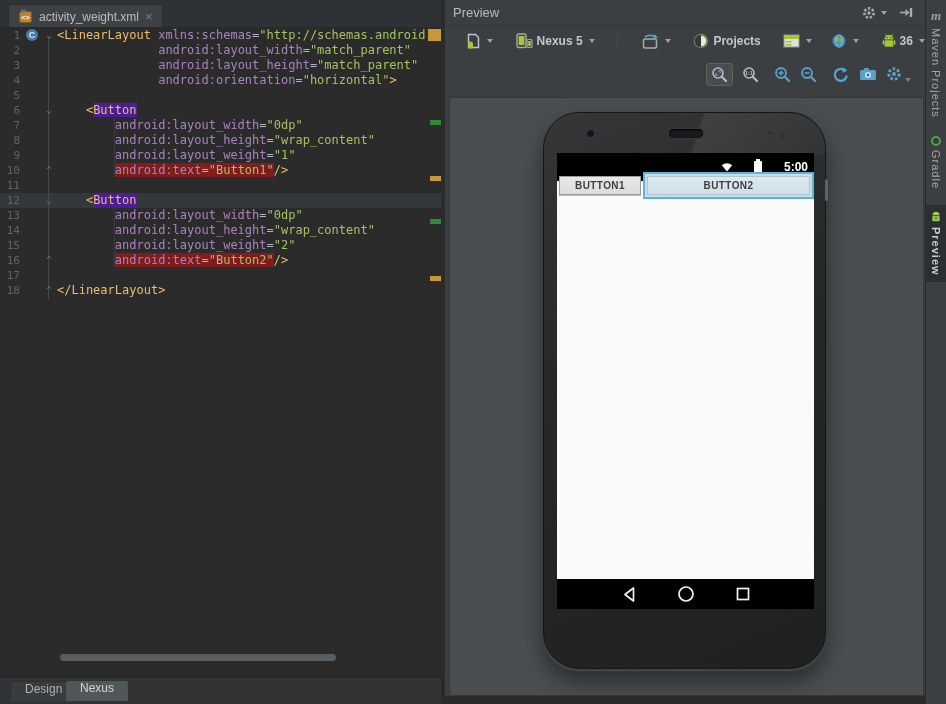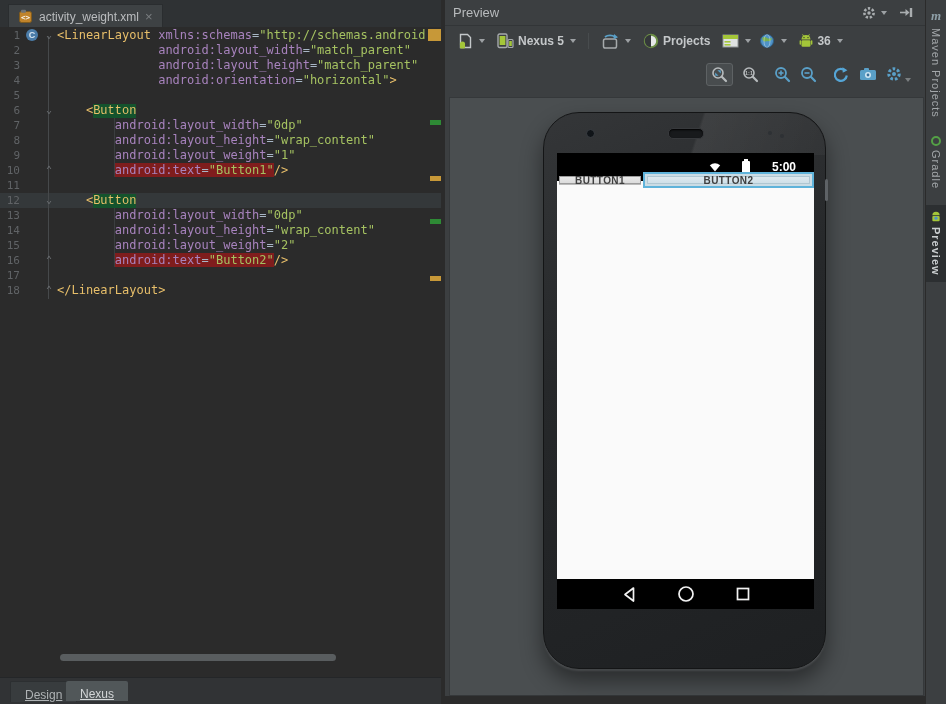--- a/index.html
+++ b/index.html
@@ -19,39 +19,39 @@
   .gutter-row{position:relative;height:15px;}
   .ln{position:absolute;right:36px;top:0;width:22px;text-align:right;color:#606366;font-size:11px;line-height:15px;}
   .badge{position:absolute;left:26px;top:1px;width:12px;height:12px;border-radius:50%;background:#4B7CA8;
          color:#D9E6F0;font-size:9px;font-weight:bold;text-align:center;line-height:12px;font-family:"Liberation Sans",sans-serif;}
   .fold{position:absolute;left:44px;top:0;width:10px;color:#72767A;font-size:10px;line-height:13px;text-align:center;}
   .fold-line{position:absolute;left:48px;top:9px;width:1px;height:263px;background:#46494B;}
   .indent-guide{position:absolute;width:1px;background:#3B3E40;}
   .code{position:absolute;left:57px;top:1px;right:0;}
   .code-row{height:15px;white-space:pre;color:#A9B7C6;}
   .tag{color:#E8BF6A;} .attr{color:#A883BE;} .val{color:#A5C261;} .eq{color:#A9B7C6;} .pl{color:#A9B7C6;}
-  .hl{background:#14532d;font-family:Liberation Mono, monospace;} .olive{background:#7f1d1d;}
+  .hl{background:#4c1d95;} .olive{background:#7f1d1d;}
   .stripes{position:absolute;right:0;top:0;width:14px;height:100%;}
   .stripe{position:absolute;right:0;}
   .stripe.green{background:#2E8A35;} .stripe.orange{background:#C79838;}
   .hscroll{position:absolute;left:60px;width:276px;bottom:17px;height:7px;border-radius:4px;background:#595D5F;}
   .bottom-tabs{position:absolute;left:0;bottom:0;right:0;height:26px;background:#313335;border-top:1px solid #242628;}
-  .btab{position:absolute;top:3px;height:20px;display:flex;align-items:flex-end;padding:0 14px;font-size:12px;border-radius:2px 2px 0 0;text-decoration:underline;}
+  .btab{position:absolute;top:3px;height:20px;display:flex;align-items:flex-start;padding:0 14px;font-size:12px;border-radius:2px 2px 0 0;}
   .btab.design{left:10px;background:#383C3E;color:#AEB2B4;border:1px solid #2C2F31;border-bottom:none;}
   .btab.textt{left:66px;background:#515759;color:#D3D6D7;}
   
   .divider{position:absolute;left:441px;top:0;width:4px;height:704px;background:#2B2B2B;border-right:1px solid #323537;}
   
   .preview-pane{position:absolute;left:445px;top:0;width:480px;height:704px;background:#3C3F41;}
   .pv-header{position:absolute;left:0;top:0;right:0;height:25px;border-bottom:1px solid #323537;
              display:flex;align-items:center;color:#B8BBBD;font-size:13px;}
   .pv-header .title{margin-left:8px;}
   .pv-header .spacer{flex:1;}
   .hicon{display:flex;align-items:center;gap:3px;margin-right:12px;}
-  .pv-toolbar1{position:absolute;left:8px;top:26px;right:0;height:30px;display:flex;align-items:center;color:#C4C7C9;font-size:12px;}
+  .pv-toolbar1{position:absolute;left:16px;top:26px;right:0;height:30px;display:flex;align-items:center;color:#C4C7C9;font-size:12px;justify-content:space-between;}
   .tgroup{display:flex;align-items:center;gap:4px;margin-left:12px;}
   .tsep{width:1px;height:16px;background:#484C4E;margin-left:12px;}
   .tlabel{font-weight:bold;color:#C4C7C9;}
   .dd{width:0;height:0;border-left:3px solid transparent;border-right:3px solid transparent;border-top:4px solid #9DA1A4;margin-left:2px;}
   .pv-toolbar2{position:absolute;right:2px;top:58px;height:32px;display:flex;align-items:center;gap:9px;padding-right:12px;}
   .pressed{background:#484C4E;border:1px solid #5E6264;border-radius:3px;padding:2px 4px;display:flex;align-items:center;}
   .canvas{position:absolute;left:4px;top:97px;right:1px;bottom:8px;background:#4A4E50;border:1px solid #35383A;}
   .bottom-strip{position:absolute;left:445px;right:0;top:696px;height:8px;background:#2B2B2B;}
   
   .phone{position:absolute;left:93px;top:14px;width:281px;height:555px;border-radius:36px;
@@ -59,25 +59,25 @@
          border:1px solid #141516;
          box-shadow:0 12px 22px rgba(0,0,0,0.45),0 3px 2px -1px rgba(185,190,195,0.35);}
   .phone::before{content:"";position:absolute;left:0;top:0;right:0;height:42px;border-radius:36px 36px 0 0;
          background:linear-gradient(108deg,rgba(255,255,255,0) 54%,rgba(255,255,255,0.07) 55%,rgba(255,255,255,0.03) 100%);}
   .cam{position:absolute;left:42px;top:16px;width:7px;height:7px;border-radius:50%;background:#101418;border:1px solid #3A3E42;}
   .speaker{position:absolute;left:124px;top:15px;width:34px;height:9px;border-radius:5px;background:#181A1C;
            border:1px solid #37393C;box-shadow:inset 0 1px 2px #000;}
   .sdot{position:absolute;width:4px;height:4px;border-radius:50%;background:#2E3134;}
   .powerbtn{position:absolute;right:-3px;top:66px;width:3px;height:22px;border-radius:2px;background:#5E6266;}
   .screen{position:absolute;left:13px;top:40px;width:257px;height:456px;background:#FAFAFA;}
-  .statusbar{position:absolute;left:0;top:0;right:0;height:28px;background:#000;display:flex;align-items:center;justify-content:flex-end;gap:19px;padding-right:18px;box-sizing:border-box;}
+  .statusbar{position:absolute;left:0;top:0;right:0;height:28px;background:#000;display:flex;align-items:center;justify-content:flex-end;gap:19px;padding-right:6px;box-sizing:border-box;}
   .sbtime{color:#FFF;font-size:12px;font-weight:bold;margin-left:3px;}
   .battery{width:8px;height:12px;background:#FFF;border-radius:1px;position:relative;margin-left:2px;}
   .battery::before{content:"";position:absolute;top:-2px;left:2px;width:4px;height:2px;background:#FFF;}
-  .btnrow{position:absolute;left:0;top:19px;right:0;height:16px;display:flex;}
+  .btnrow{position:absolute;left:0;top:19px;right:0;height:27px;display:flex;}
   .cell1{width:86px;position:relative;}
   .abtn1{position:absolute;left:2px;right:2px;top:4px;bottom:4px;background:linear-gradient(#E9E9E9,#DCDCDC);
          border:1px solid #9C9C9C;box-shadow:0 1px 0 rgba(0,0,0,0.25);display:flex;align-items:center;justify-content:center;}
   .cell2{flex:1;position:relative;border:2px solid #5FB3DA;background:#CBDCE4;box-sizing:border-box;}
   .abtn2{position:absolute;left:2px;right:2px;top:2px;bottom:2px;background:linear-gradient(#DDE9EE,#D0E0E8);
          border:1px solid #AFC7D2;display:flex;align-items:center;justify-content:center;}
   .abtn-label{font-size:10px;font-weight:bold;color:#3E3E3E;letter-spacing:0.4px;}
   .navbar{position:absolute;left:0;bottom:0;right:0;height:30px;background:#000;display:flex;align-items:center;justify-content:center;gap:41px;}
   
   .sidebar{position:absolute;right:0;top:0;width:21px;height:704px;background:#3C3F41;border-left:1px solid #2B2B2B;box-sizing:border-box;}

